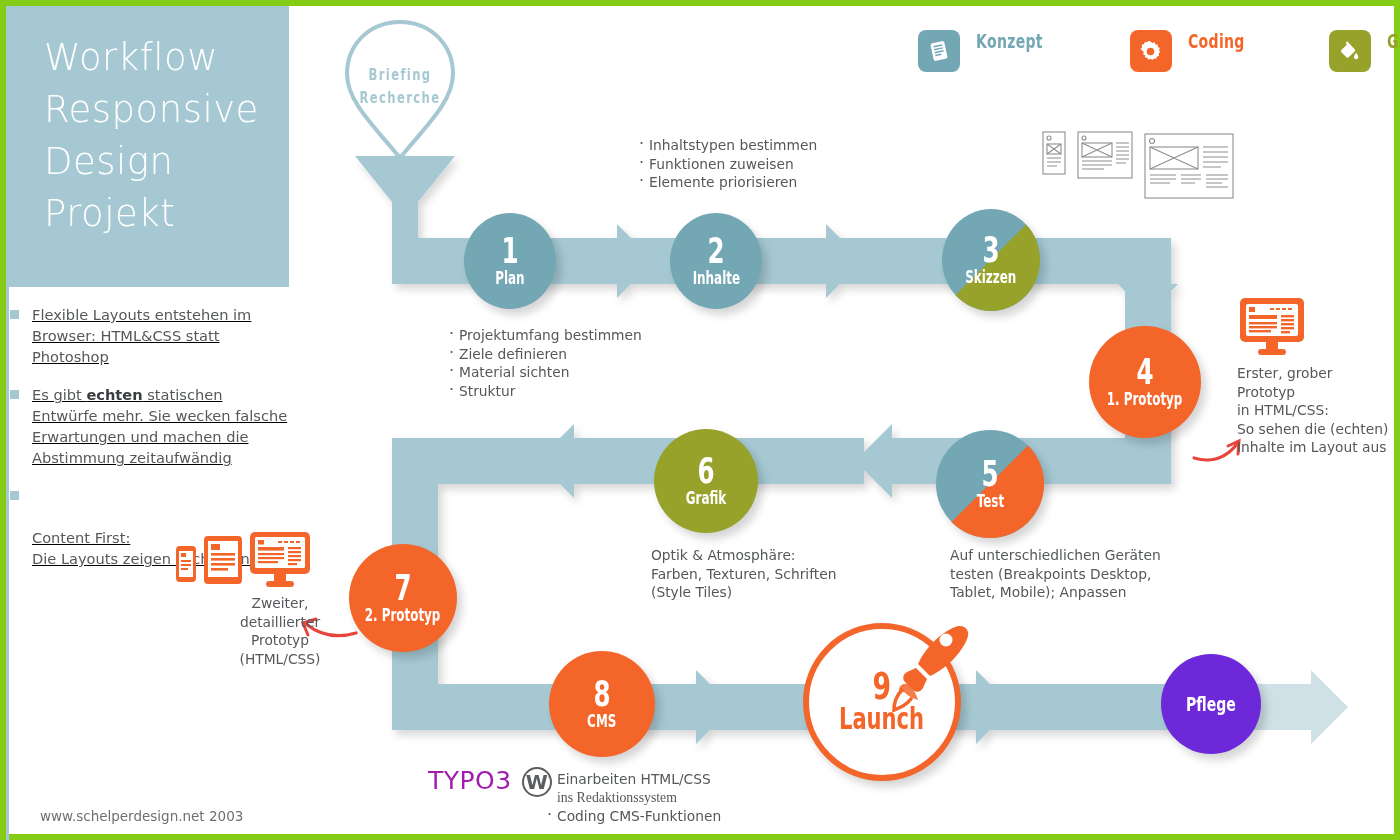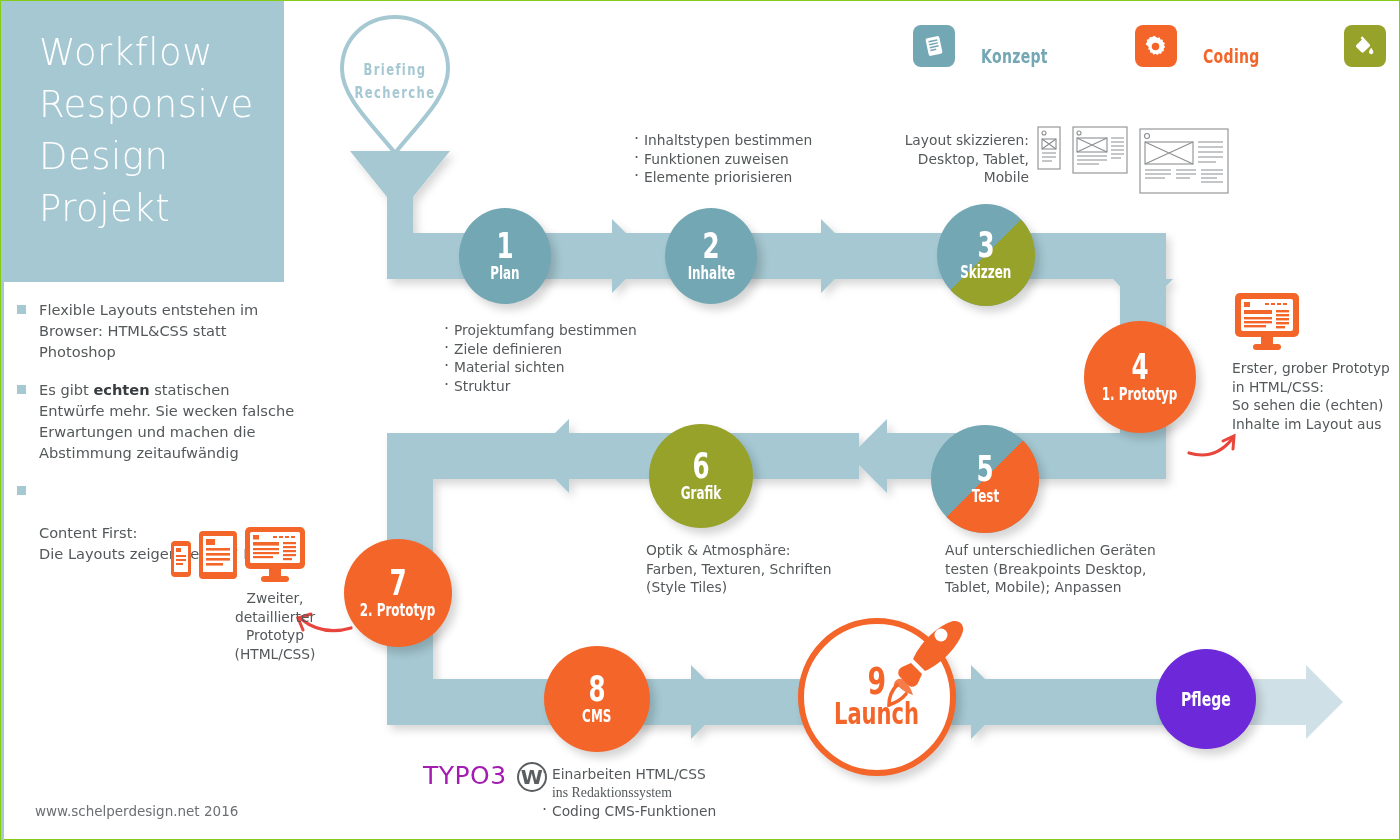--- a/index.html
+++ b/index.html
@@ -6,21 +6,21 @@
   html, body {
     width: 1400px; height: 840px;
     background: #ffffff;
     font-family: "DejaVu Sans", "Liberation Sans", sans-serif;
     overflow: hidden;
   }
   #stage {
     position: relative;
     width: 1400px; height: 840px;
     background: #ffffff;
-    border: 1px solid #84cc16;
+    border: 6px solid #84cc16;
   }
 
   
   #title-panel {
     position: absolute; left: 0; top: 0;
     width: 283px; height: 281px;
     background: #a5c8d2;
   }
   #title-text {
     position: absolute; left: 38px; top: 26px;
@@ -34,22 +34,23 @@
 
   
   #left-rule {
     position: absolute; left: 0; top: 281px;
     width: 3px; height: 559px;
     background: #a5c8d2;
   }
 
   
   #bullets {
-    position: absolute; left: 16px; top: 298px;
+    position: absolute; left: 4px; top: 298px;
     width: 280px;
+    text-decoration: underline;
   }
   .bullet-row {
     position: relative;
     padding-left: 22px;
     margin-bottom: 17px;
     color: #54585a;
     font-size: 14.6px;
     line-height: 21px;
   }
   .bullet-mark {
@@ -59,21 +60,21 @@
   }
   .bullet-row b { font-weight: bold; color: #3a3d3f; }
 
   #footer-url {
     position: absolute; left: 34px; top: 802px;
     color: #6c7073; font-size: 13.5px;
   }
 
   
   #legend { position: absolute; left: 912px; top: 24px; display: flex; gap: 72px; }
-  .legend-item { display: flex; align-items: flex-end; gap: 26px; }
+  .legend-item { display: flex; align-items: flex-start; gap: 16px; }
   .legend-chip {
     width: 42px; height: 42px; border-radius: 8px;
     display: flex; align-items: center; justify-content: center;
   }
   .legend-label {
     font-size: 19px; font-weight: bold; letter-spacing: 0.4px;
     font-family: "DejaVu Sans Condensed", "Liberation Sans Narrow", "Liberation Sans", sans-serif;
     transform: scaleX(0.82); transform-origin: left center;
   }
 
@@ -200,21 +201,21 @@
       <span class="bullet-mark"></span>
       <span>Es gibt </span><b>echten</b><span> statischen Entwürfe mehr. Sie wecken falsche Erwartungen und machen die Abstimmung zeitaufwändig</span>
     </div>
     <div class="bullet-row" style="white-space:pre-line;">
       <span class="bullet-mark"></span>
       <span>Content First:
 Die Layouts zeigen “echte” Inhalte</span>
     </div>
   </div>
 
-  <div id="footer-url">www.schelperdesign.net 2016</div>
+  <div id="footer-url">www.schelperdesign.net 2003</div>
 
   <div id="legend">
     <div class="legend-item">
       <div class="legend-chip" style="background:#73a7b4">
         <svg width="24" height="24" viewBox="0 0 24 24">
           <g transform="rotate(-12 12 12)">
             <rect x="5" y="3" width="14" height="18" rx="2" fill="#fff"></rect>
             <rect x="7.5" y="6" width="9" height="1.5" fill="#73a7b4"></rect>
             <rect x="7.5" y="9" width="9" height="1.5" fill="#73a7b4"></rect>
             <rect x="7.5" y="12" width="9" height="1.5" fill="#73a7b4"></rect>
@@ -434,22 +435,20 @@
     <rect x="100" y="48" width="12" height="8" fill="#f4652a"></rect>
     <rect x="92" y="55" width="28" height="6" rx="3" fill="#f4652a"></rect>
   </svg>
 
   <div class="note" style="left:632px; top:130px;">
     <div class="li">Inhaltstypen bestimmen</div>
     <div class="li">Funktionen zuweisen</div>
     <div class="li">Elemente priorisieren</div>
   </div>
 
-  <div class="note" style="left:880px; top:130px; width:148px; text-align:right; white-space:pre-line;">Layout skizzieren:
-Desktop, Tablet, Mobile</div>
 
   <div class="note" style="left:442px; top:320px;">
     <div class="li">Projektumfang bestimmen</div>
     <div class="li">Ziele definieren</div>
     <div class="li">Material sichten</div>
     <div class="li">Struktur</div>
   </div>
 
   <div class="note" style="left:1203px; top:358px; white-space:pre-line;margin-left:28px;">Erster, grober Prototyp
 in HTML/CSS:

